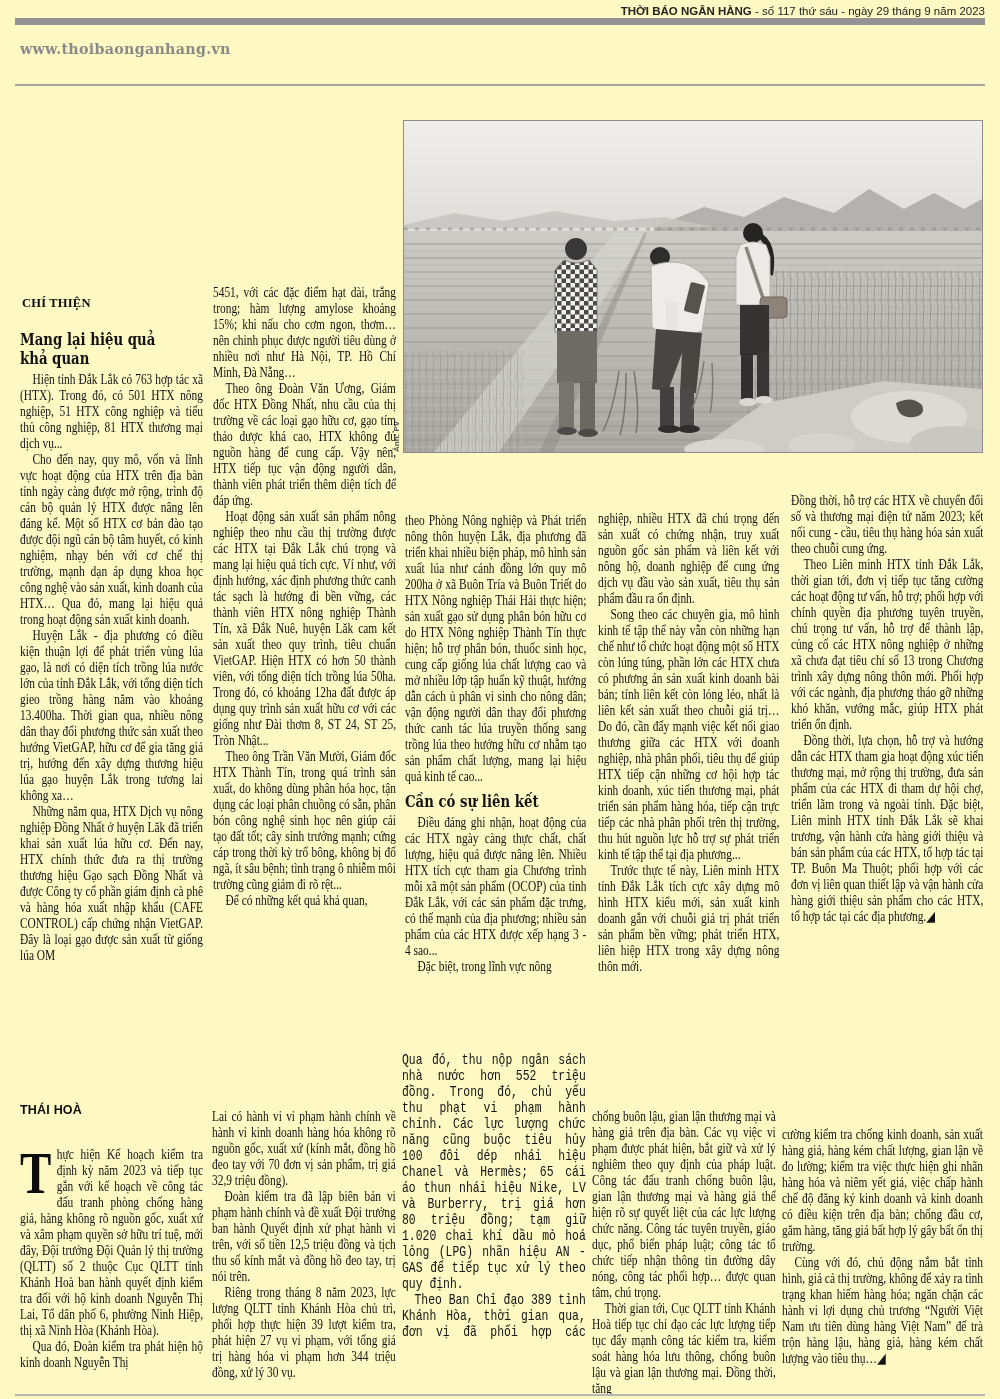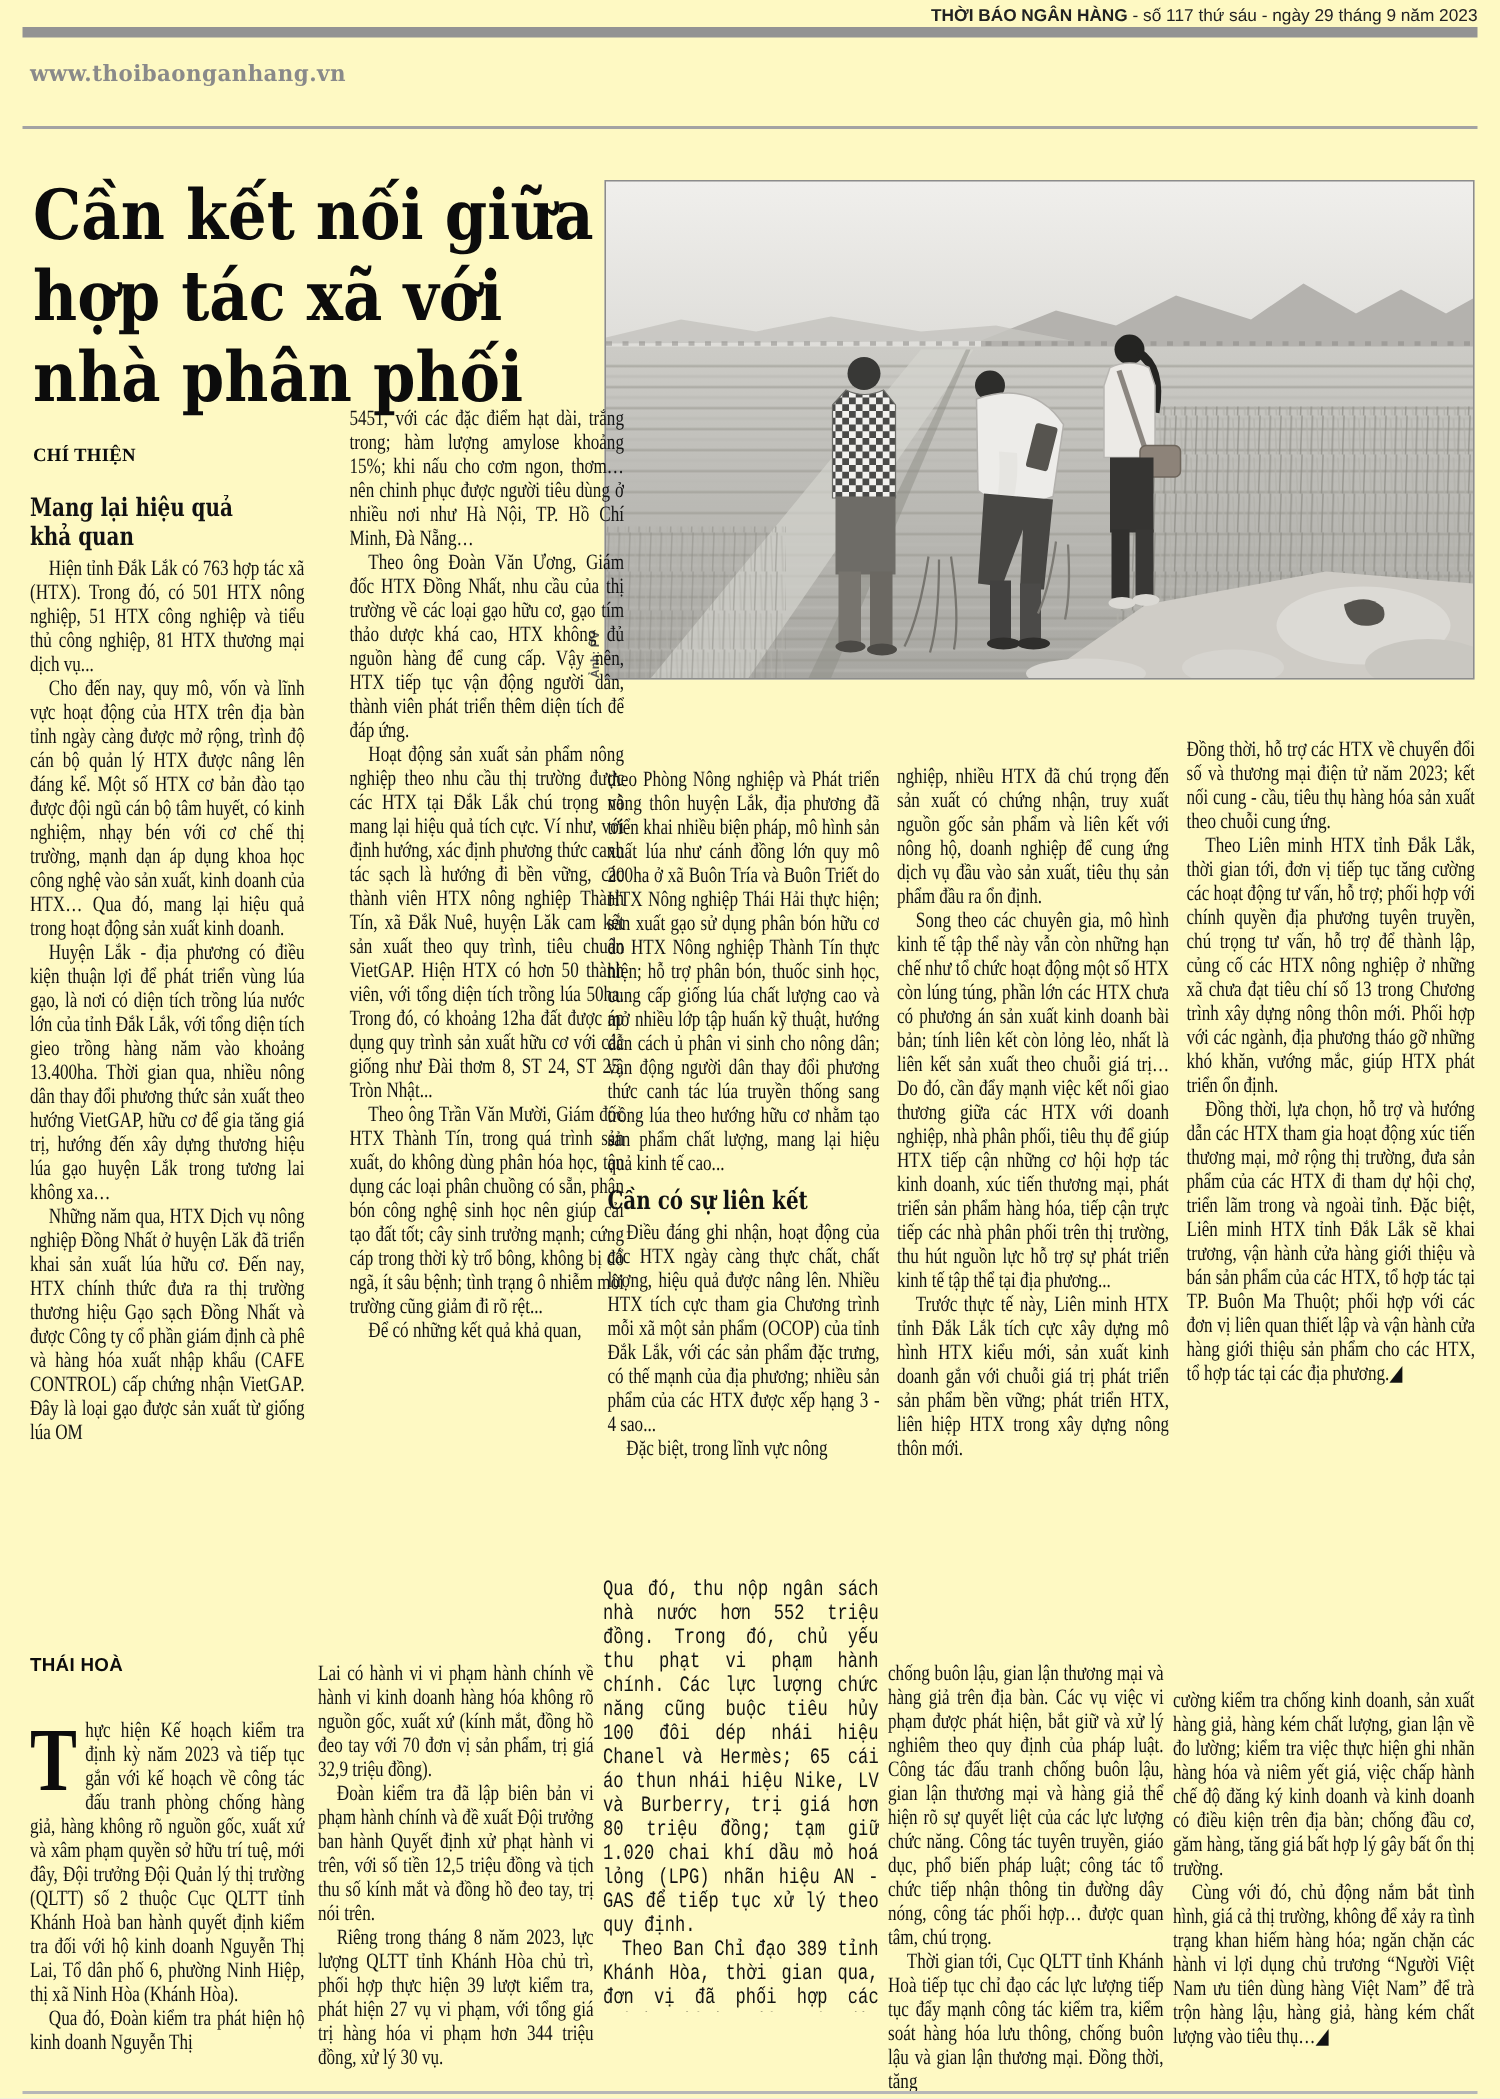--- a/index.html
+++ b/index.html
@@ -40,21 +40,21 @@
   .col{position:absolute;overflow:hidden;}
   .ct{transform:scaleX(.782);transform-origin:0 0;font-size:14.6px;line-height:16px;
       text-align:justify;letter-spacing:0;}
   .ct p{margin:0;text-indent:16px;}
   .ct p.noind{text-indent:0;}
   .subhead{font-family:"DejaVu Serif",serif;font-weight:700;font-size:17px;line-height:19px;
            margin:0 0 3px 0;text-align:left;}
   .subhead.mid{margin-top:8px;}
   
   .a1c1{top:330px;left:20px;width:183px;height:682px;}
-  .a1c2{top:271px;left:213px;width:183px;height:724px;margin-left:20px;}
+  .a1c2{top:284px;left:213px;width:183px;height:724px;}
   .a1c3{top:492px;left:405px;width:181px;height:521px;margin-top:20px;}
   .a1c4{top:510px;left:598px;width:181px;height:521px;}
   .a1c5{top:492px;left:791px;width:192px;height:521px;}
   
   .hl2{position:absolute;top:1044px;left:0;width:1000px;text-align:center;}
   .hl2-inner{display:inline-block;transform:scaleX(.88);transform-origin:50% 50%;
              font-family:"DejaVu Serif",serif;font-size:37px;line-height:44px;color:#0c0c0c;white-space:nowrap;}
   .hl2-prefix{font-weight:400;}
   .hl2-main{font-weight:700;}
   .a2c1{top:1146px;left:20px;width:183px;height:250px;}
@@ -69,27 +69,20 @@
 </head>
 <body>
 
 <div class="page">
 
   <div class="mast-top"><b>THỜI BÁO NGÂN HÀNG</b><span> - số 117 thứ sáu - ngày 29 tháng 9 năm 2023</span></div>
   <div class="rule-thick"></div>
   <div class="website">www.thoibaonganhang.vn</div>
   <div class="rule-thin"></div>
 
-  <div class="hl1">
-    <div class="hl1-inner">
-      <div>Cần kết nối giữa</div>
-      <div>hợp tác xã với</div>
-      <div>nhà phân phối</div>
-    </div>
-  </div>
   <div class="byline byline1">CHÍ THIỆN</div>
 
   <div class="photo">
     <svg width="578" height="331" viewBox="0 0 578 331" xmlns="http://www.w3.org/2000/svg">
       <defs>
         <linearGradient id="sky" x1="0" y1="0" x2="0" y2="1">
           <stop offset="0" stop-color="#f0efec"></stop>
             <stop offset="1" stop-color="#dddcd8"></stop>
         </linearGradient>
         <linearGradient id="field" x1="0" y1="0" x2="0" y2="1">

